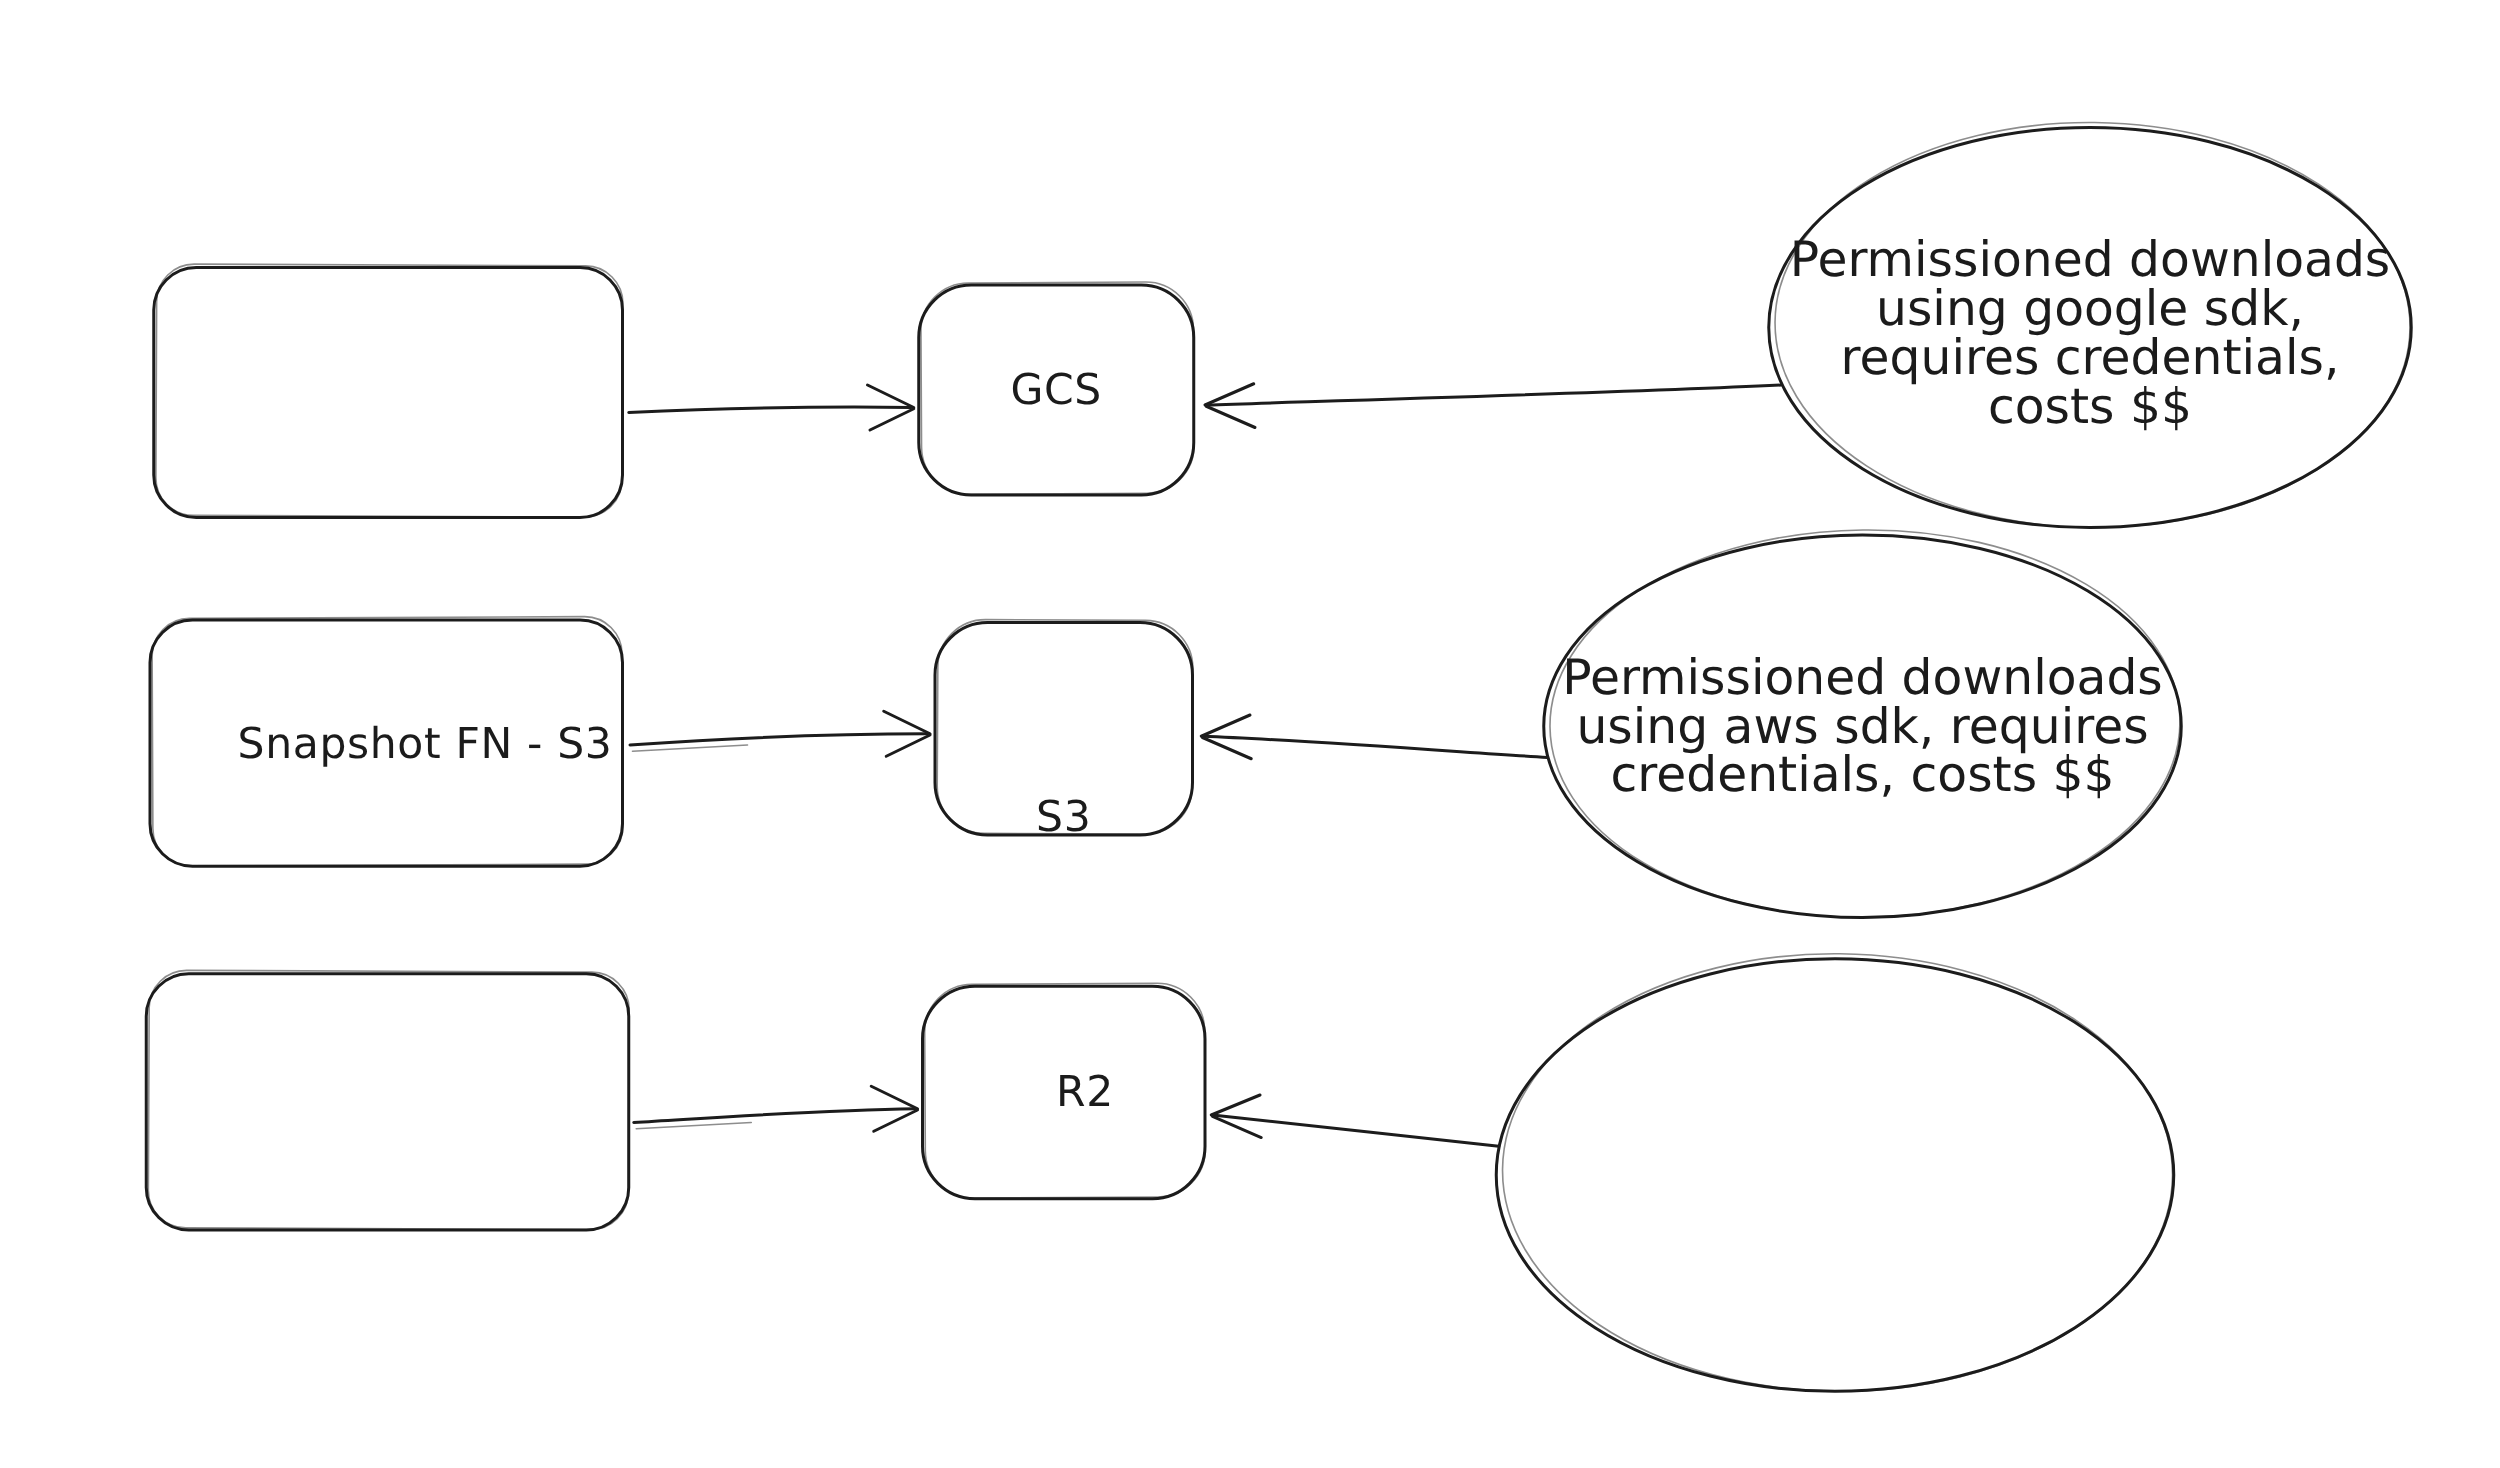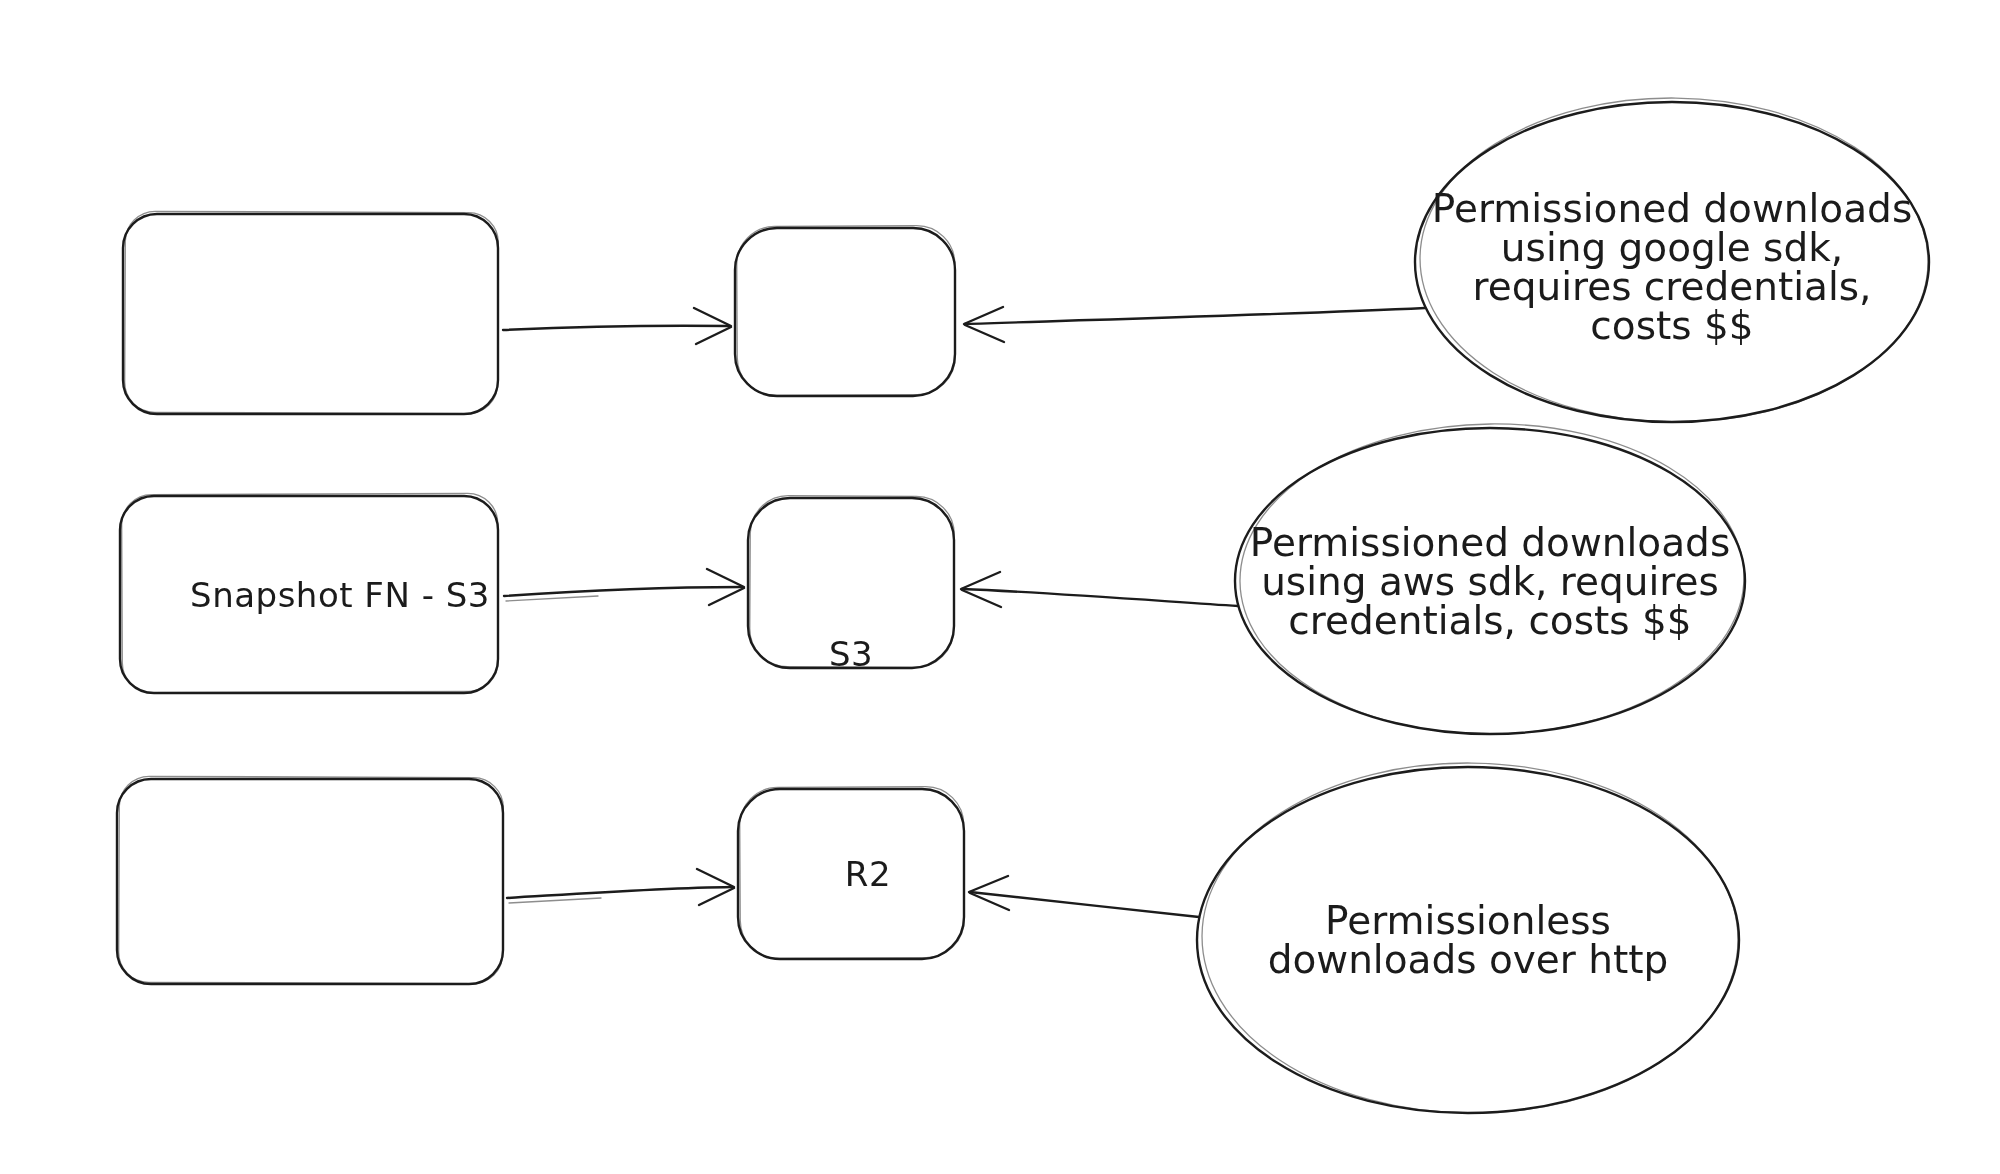--- a/index.html
+++ b/index.html
@@ -123,33 +123,32 @@
       <path class="ink" d="M1008,876 L969,892"></path>
       <path class="ink" d="M1009,910 L970,893"></path>
     </g>
     <g>
       <ellipse class="ink" cx="1468" cy="940" rx="271" ry="173"></ellipse>
       <ellipse class="ink ghost" cx="1470" cy="938" rx="268" ry="175" transform="rotate(0.6 1468 940)"></ellipse>
     </g>
   </svg>
 
 
+  <div class="label node-label" style="left:735px; top:228px; width:220px; height:168px;">GCS</div>
 
   <div class="label note-label" style="left:1414px; top:102px; width:516px; height:330px;">Permissioned downloads
 using google sdk,
 requires credentials,
 costs $$</div>
 
   <div class="label node-label" style="left:120px; top:496px; width:378px; height:197px;padding-left:31px;">Snapshot FN - S3</div>
 
   <div class="label node-label" style="left:748px; top:498px; width:206px; height:216px;margin-top:48px;">S3</div>
 
   <div class="label note-label" style="left:1235px; top:428px; width:510px; height:306px;">Permissioned downloads
 using aws sdk, requires
 credentials, costs $$</div>
 
 
   <div class="label node-label" style="left:738px; top:789px; width:260px; height:170px;">R2</div>
 
-  <div class="label note-label" style="left:1197px; top:767px; width:542px; height:346px;">Permissionless
-downloads over http</div>
 
 </div>
 
 </body></html>

